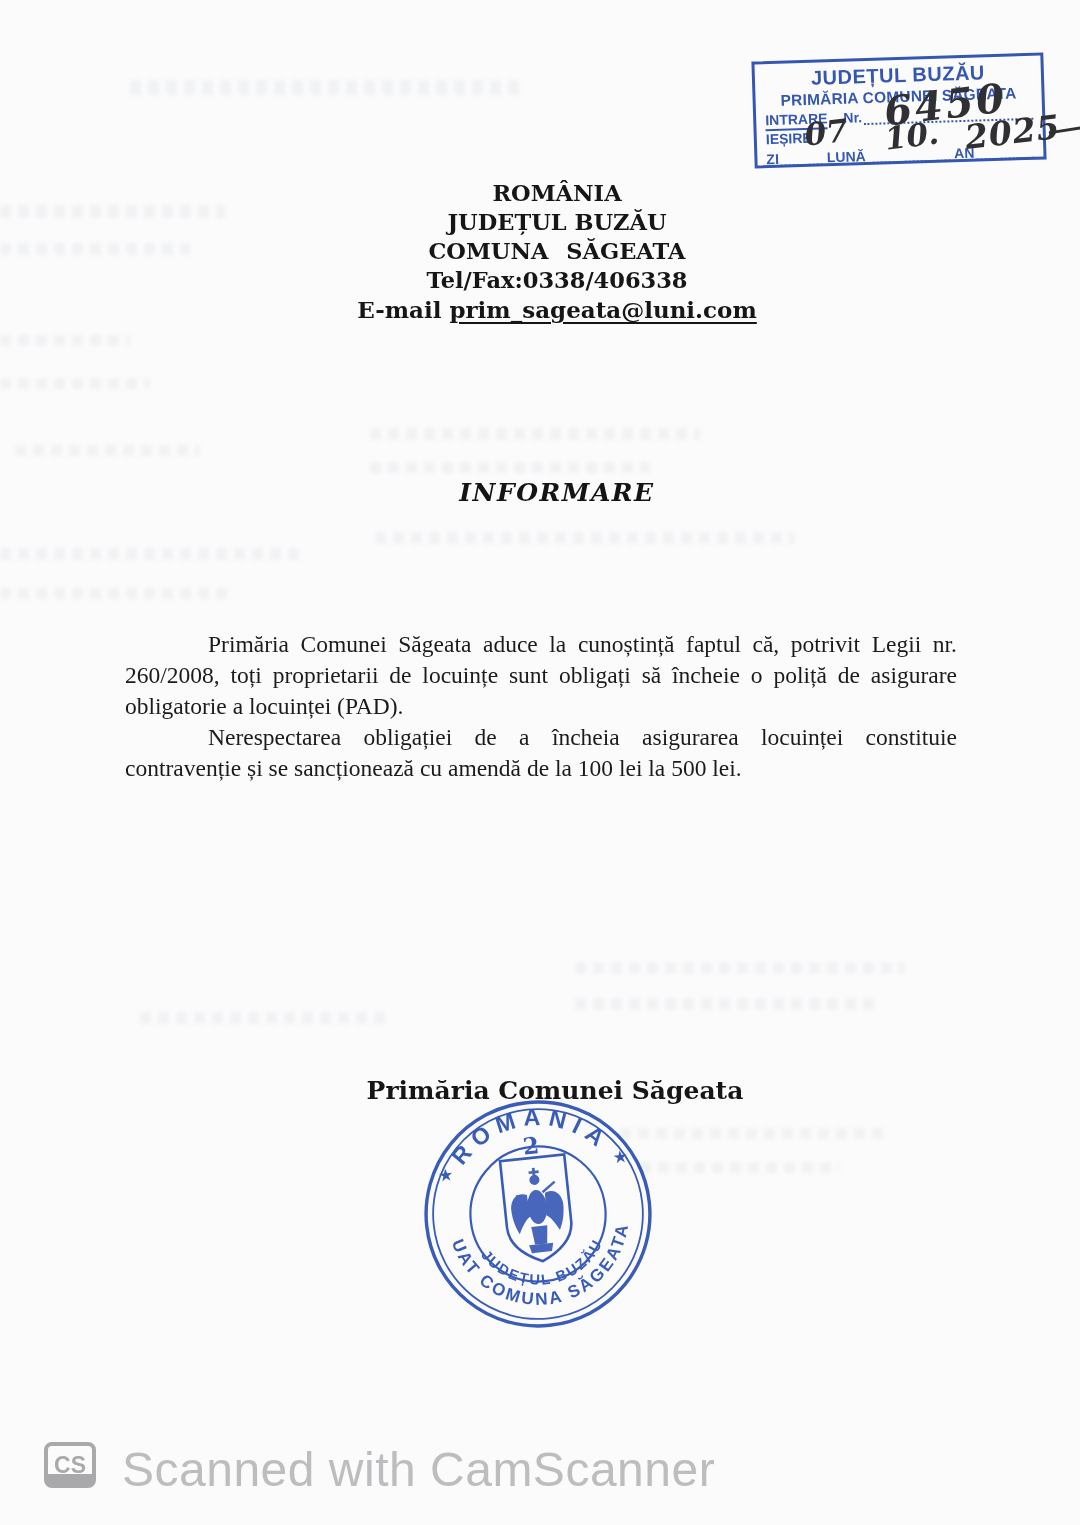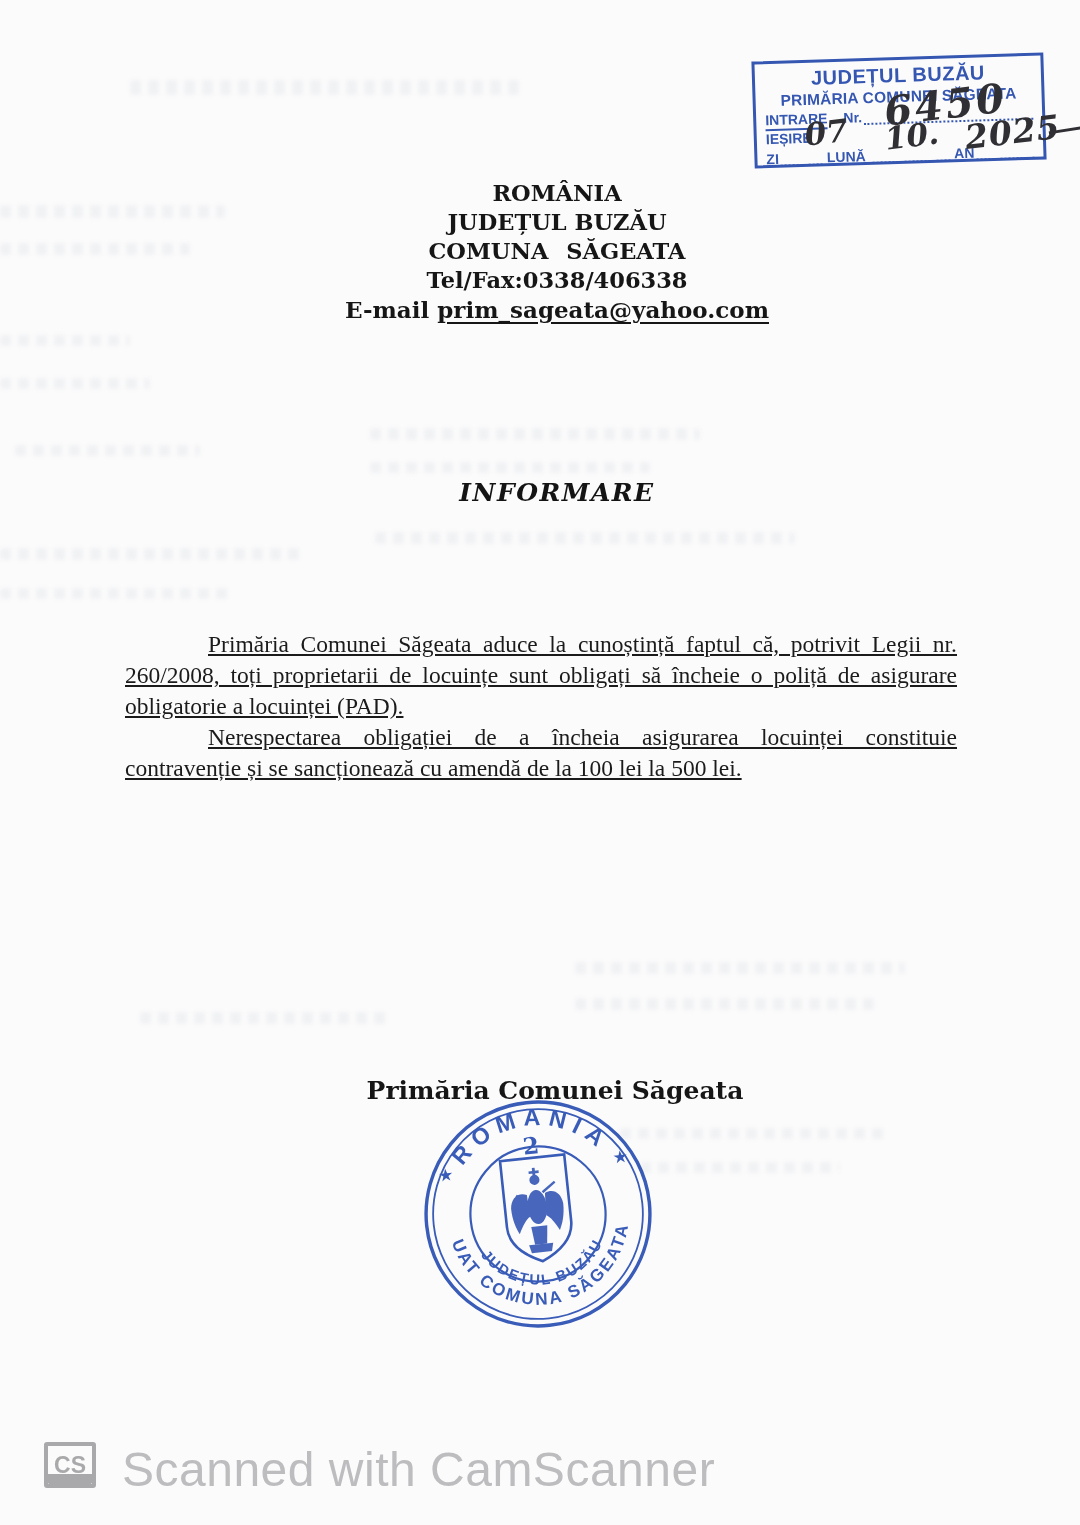--- a/index.html
+++ b/index.html
@@ -69,40 +69,40 @@
   
   .doc-title {
     position:absolute; top:478px; left:0; width:1114px; text-align:center;
     font-family:"DejaVu Serif", serif; font-weight:bold; font-style:italic;
     font-size:25px; letter-spacing:1.5px; color:#141414;
   }
 
   
   .doc-body {
     position:absolute; top:629px; left:125px; width:832px;
-    font-size:23.5px; line-height:31px; text-align:justify; color:#1b1b1b;text-decoration:underline;
+    font-size:23.5px; line-height:31px; text-align:justify; color:#1b1b1b;
   }
   .doc-body p { text-indent:83px; margin:0; }
 
   
   .signature {
     position:absolute; top:1076px; left:0; width:1110px; text-align:center;
     font-family:"DejaVu Serif", serif; font-weight:bold; font-size:25px; color:#161616;
     z-index:1;
   }
   .round-stamp {
     position:absolute; left:417px; top:1093px; width:242px; height:242px;
     z-index:2; mix-blend-mode:multiply; opacity:0.93;
     transform:rotate(-6deg);
   }
 
   
   .cs-footer { position:absolute; left:44px; top:1442px; display:flex; align-items:flex-start; }
   .cs-logo {
-    width:52px; height:46px; border:4px solid #a9a9ab; border-radius:3px;
+    width:52px; height:46px; border:4px solid #a9a9ab; border-radius:8px;
     position:relative; display:flex; align-items:center; justify-content:center;
     font-family:"Liberation Sans", sans-serif; font-weight:bold; font-size:23px;
     color:#a9a9ab; 
   }
   .cs-logo-bar {
     position:absolute; left:-1px; right:-1px; bottom:-1px; height:11px;
     background:#a9a9ab; border-radius:0 0 5px 5px;
   }
   .cs-text {
     margin-left:26px; margin-top:0px;
@@ -159,21 +159,21 @@
     <div class="hw hw-luna">10.</div>
     <div class="hw hw-an">2025</div>
     <div class="pen-stroke"></div>
   </div>
 
   <div class="letterhead">
     <div>ROMÂNIA</div>
     <div>JUDEȚUL BUZĂU</div>
     <div class="wide">COMUNA SĂGEATA</div>
     <div>Tel/Fax:0338/406338</div>
-    <div class="email-line"><span>E-mail </span><span class="email-addr">prim_sageata@yahoo.com</span></div>
+    <div class="email-line"><span>E-mail </span><span class="email-addr">prim_sageata@luni.com</span></div>
   </div>
 
   <div class="doc-title">INFORMARE</div>
 
   <div class="doc-body">
     <p>Primăria Comunei Săgeata aduce la cunoștință faptul că, potrivit Legii nr. 260/2008, toți proprietarii de locuințe sunt obligați să încheie o poliță de asigurare obligatorie a locuinței (PAD).</p>
     <p>Nerespectarea obligației de a încheia asigurarea locuinței constituie contravenție și se sancționează cu amendă de la 100 lei la 500 lei.</p>
   </div>
 
   <div class="signature">Primăria Comunei Săgeata</div>

